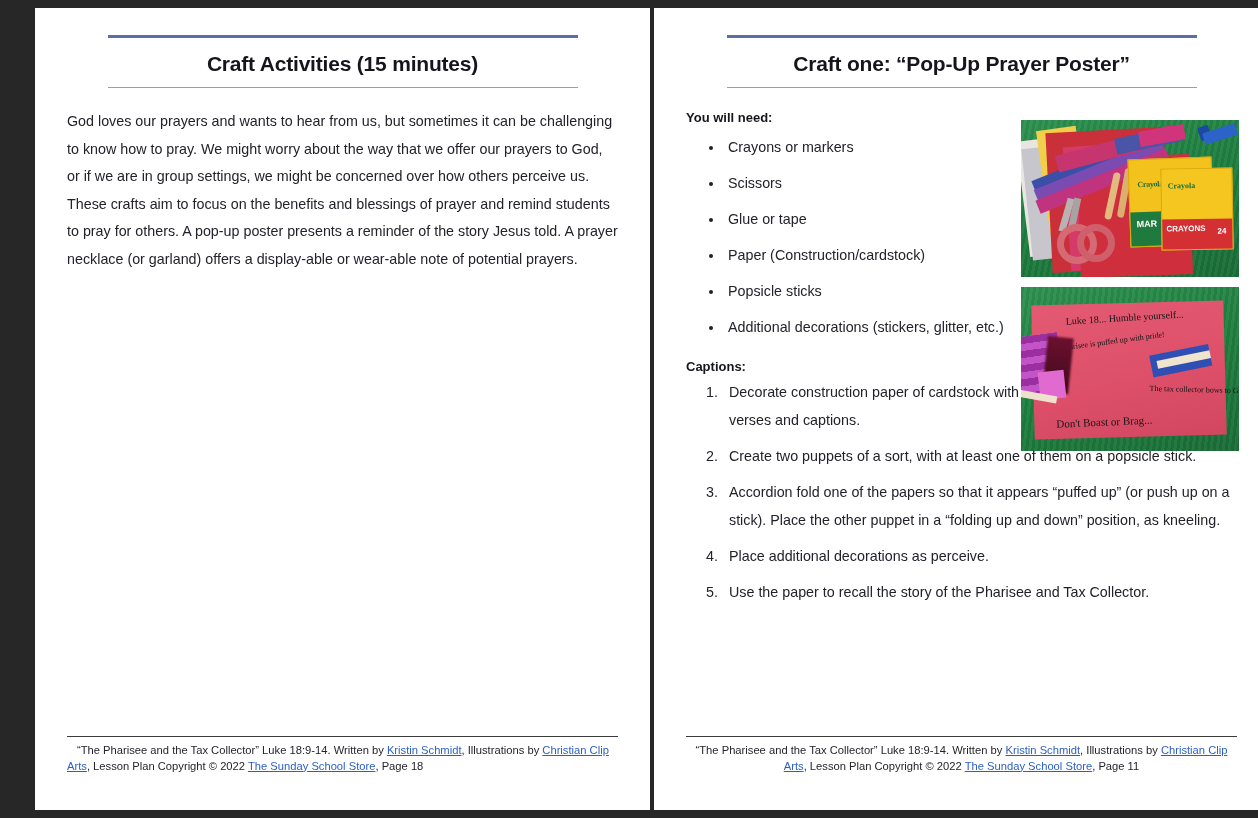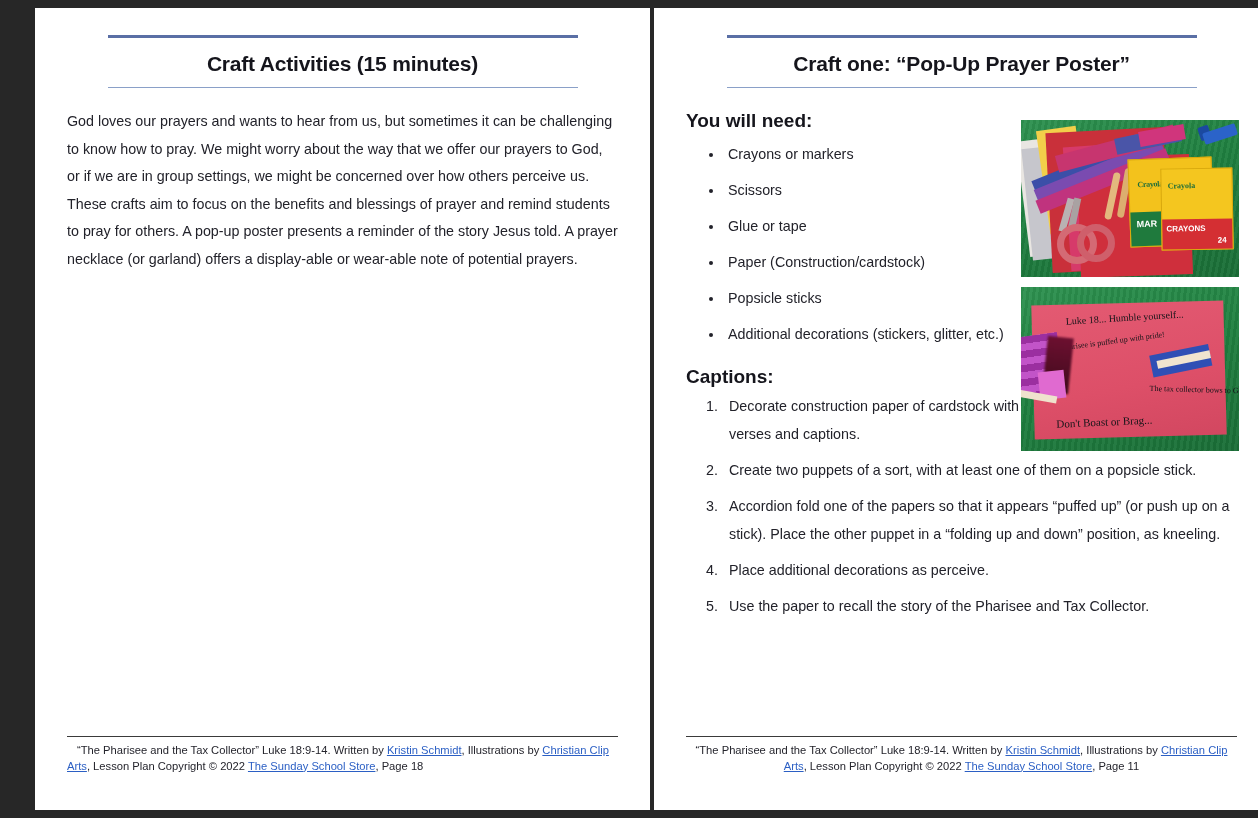--- a/index.html
+++ b/index.html
@@ -102,21 +102,21 @@
   }
   ul.bullets { list-style-type: disc; }
   ol.steps   { list-style-type: decimal; padding-left: 36px; }
   ol.steps li { padding-left: 7px; }
 
   
   .page-right ul.bullets li { line-height: 36px; }
   .page-right ol.steps li  { line-height: 28px; margin-bottom: 8px; }
 
   .sub-head-r {
-    font-size: 19px;
+    font-size: 13px;
     font-weight: bold;
     color: #15151c;
     margin: 0 0 0 0;
   }
 
   
   .figures {
     position: absolute;
     right: 30px;
     top: 112px;
@@ -175,21 +175,21 @@
   .sp.box-front {
     left:140px; top:48px; width:70px; height:80px; background:#f4c61f; border:1px solid #d8a80d;
     transform: rotate(-1deg);
   }
   .sp.box-front .lbl {
     position:absolute; left:6px; top:12px; font-size:8px; font-weight:bold; color:#1f6e3a;
     font-family:"Liberation Serif", serif;
   }
   .sp.box-front .band { position:absolute; left:0; bottom:0; width:100%; height:30px; background:#d42f33; }
   .sp.box-front .band b { position:absolute; left:4px; top:5px; color:#fff; font-size:8px; }
-  .sp.box-front .num { position:absolute; right:6px; bottom:4px; color:#fff; font-size:8px; font-weight:bold; }
+  .sp.box-front .num { position:absolute; right:6px; bottom:13px; color:#fff; font-size:8px; font-weight:bold; }
   
   .sp.glue { left:182px; top:8px; width:34px; height:12px; background:#2b63c9; transform: rotate(-18deg); border-radius:2px; }
   .sp.glue-cap { left:178px; top:6px; width:11px; height:14px; background:#1b49a0; transform: rotate(-18deg); border-radius:2px; }
 
   
   .photo-poster {
     position: absolute; inset: 0;
     background:
       repeating-linear-gradient(97deg, rgba(0,0,0,0.05) 0 3px, rgba(255,255,255,0.04) 3px 6px),
       linear-gradient(160deg, #2e9250 0%, #1f8040 50%, #1a6e37 100%);

